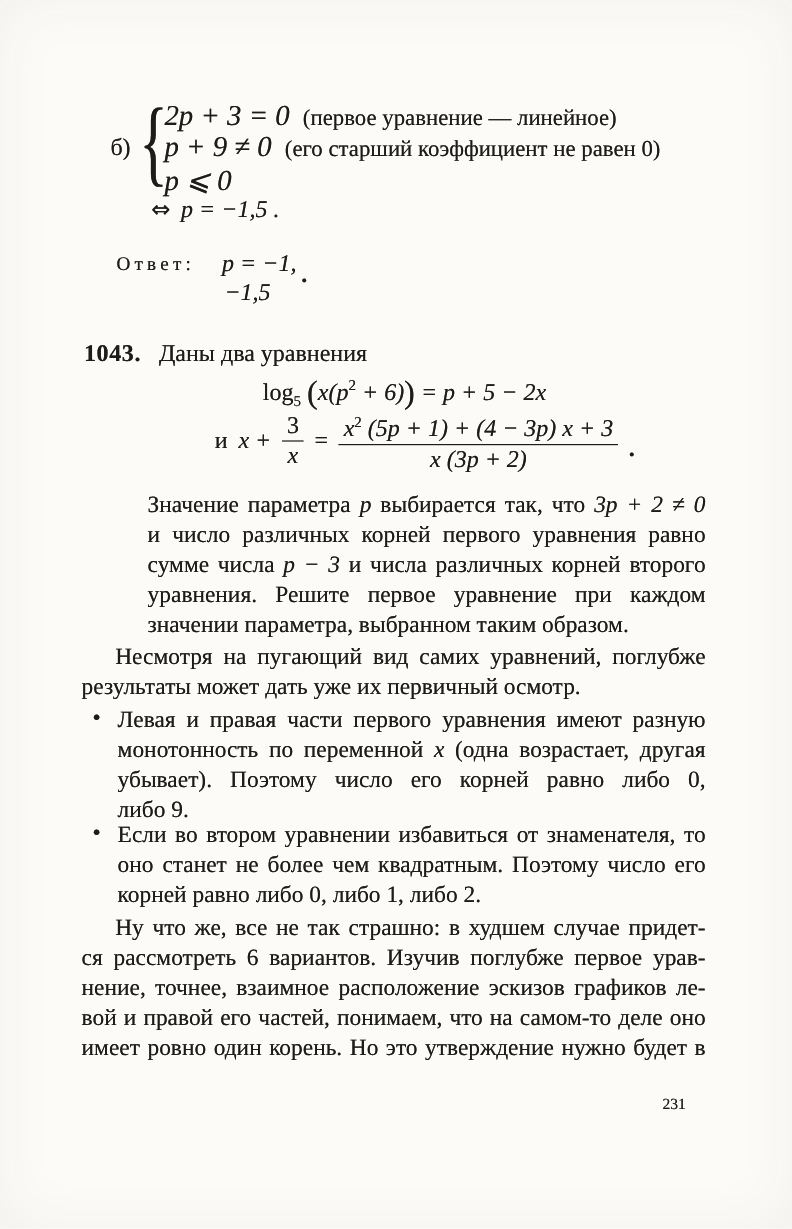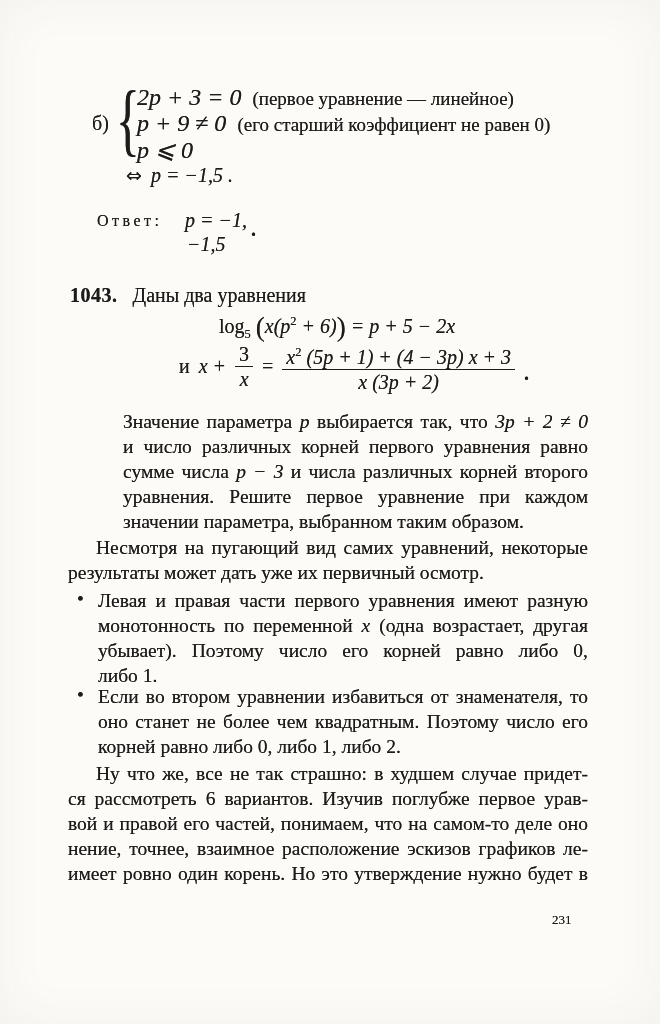--- a/index.html
+++ b/index.html
@@ -109,42 +109,42 @@
 
   <div class="abs stmt txt">
     <div class="jl"><span>Значение параметра </span><i>p</i><span> выбирается так, что </span><i>3p + 2 ≠ 0</i></div>
     <div class="jl">и число различных корней первого уравнения равно</div>
     <div class="jl"><span>сумме числа </span><i>p − 3</i><span> и числа различных корней второго</span></div>
     <div class="jl">уравнения. Решите первое уравнение при каждом</div>
     <div class="ll">значении параметра, выбранном таким образом.</div>
   </div>
 
   <div class="abs par1 txt">
-    <div class="jl ind">Несмотря на пугающий вид самих уравнений, некоторые</div>
+    <div class="jl ind">Несмотря на пугающий вид самих уравнений, поглубже</div>
     <div class="ll">результаты может дать уже их первичный осмотр.</div>
   </div>
 
   <span class="abs bul1-dot">•</span>
   <div class="abs bul1 txt">
     <div class="jl">Левая и правая части первого уравнения имеют разную</div>
     <div class="jl"><span>монотонность по переменной </span><i>x</i><span> (одна возрастает, другая</span></div>
     <div class="jl">убывает). Поэтому число его корней равно либо 0,</div>
-    <div class="ll">либо 1.</div>
+    <div class="ll">либо 9.</div>
   </div>
 
   <span class="abs bul2-dot">•</span>
   <div class="abs bul2 txt">
     <div class="jl">Если во втором уравнении избавиться от знаменателя, то</div>
     <div class="jl">оно станет не более чем квадратным. Поэтому число его</div>
     <div class="ll">корней равно либо 0, либо 1, либо 2.</div>
   </div>
 
   <div class="abs par2 txt">
     <div class="jl ind">Ну что же, все не так страшно: в худшем случае придет-</div>
     <div class="jl">ся рассмотреть 6 вариантов. Изучив поглубже первое урав-</div>
+    <div class="jl">нение, точнее, взаимное расположение эскизов графиков ле-</div>
     <div class="jl">вой и правой его частей, понимаем, что на самом-то деле оно</div>
-    <div class="jl">нение, точнее, взаимное расположение эскизов графиков ле-</div>
     <div class="jl">имеет ровно один корень. Но это утверждение нужно будет в</div>
   </div>
 
   <span class="abs pagenum">231</span>
 
 </div>
 
 </body></html>

